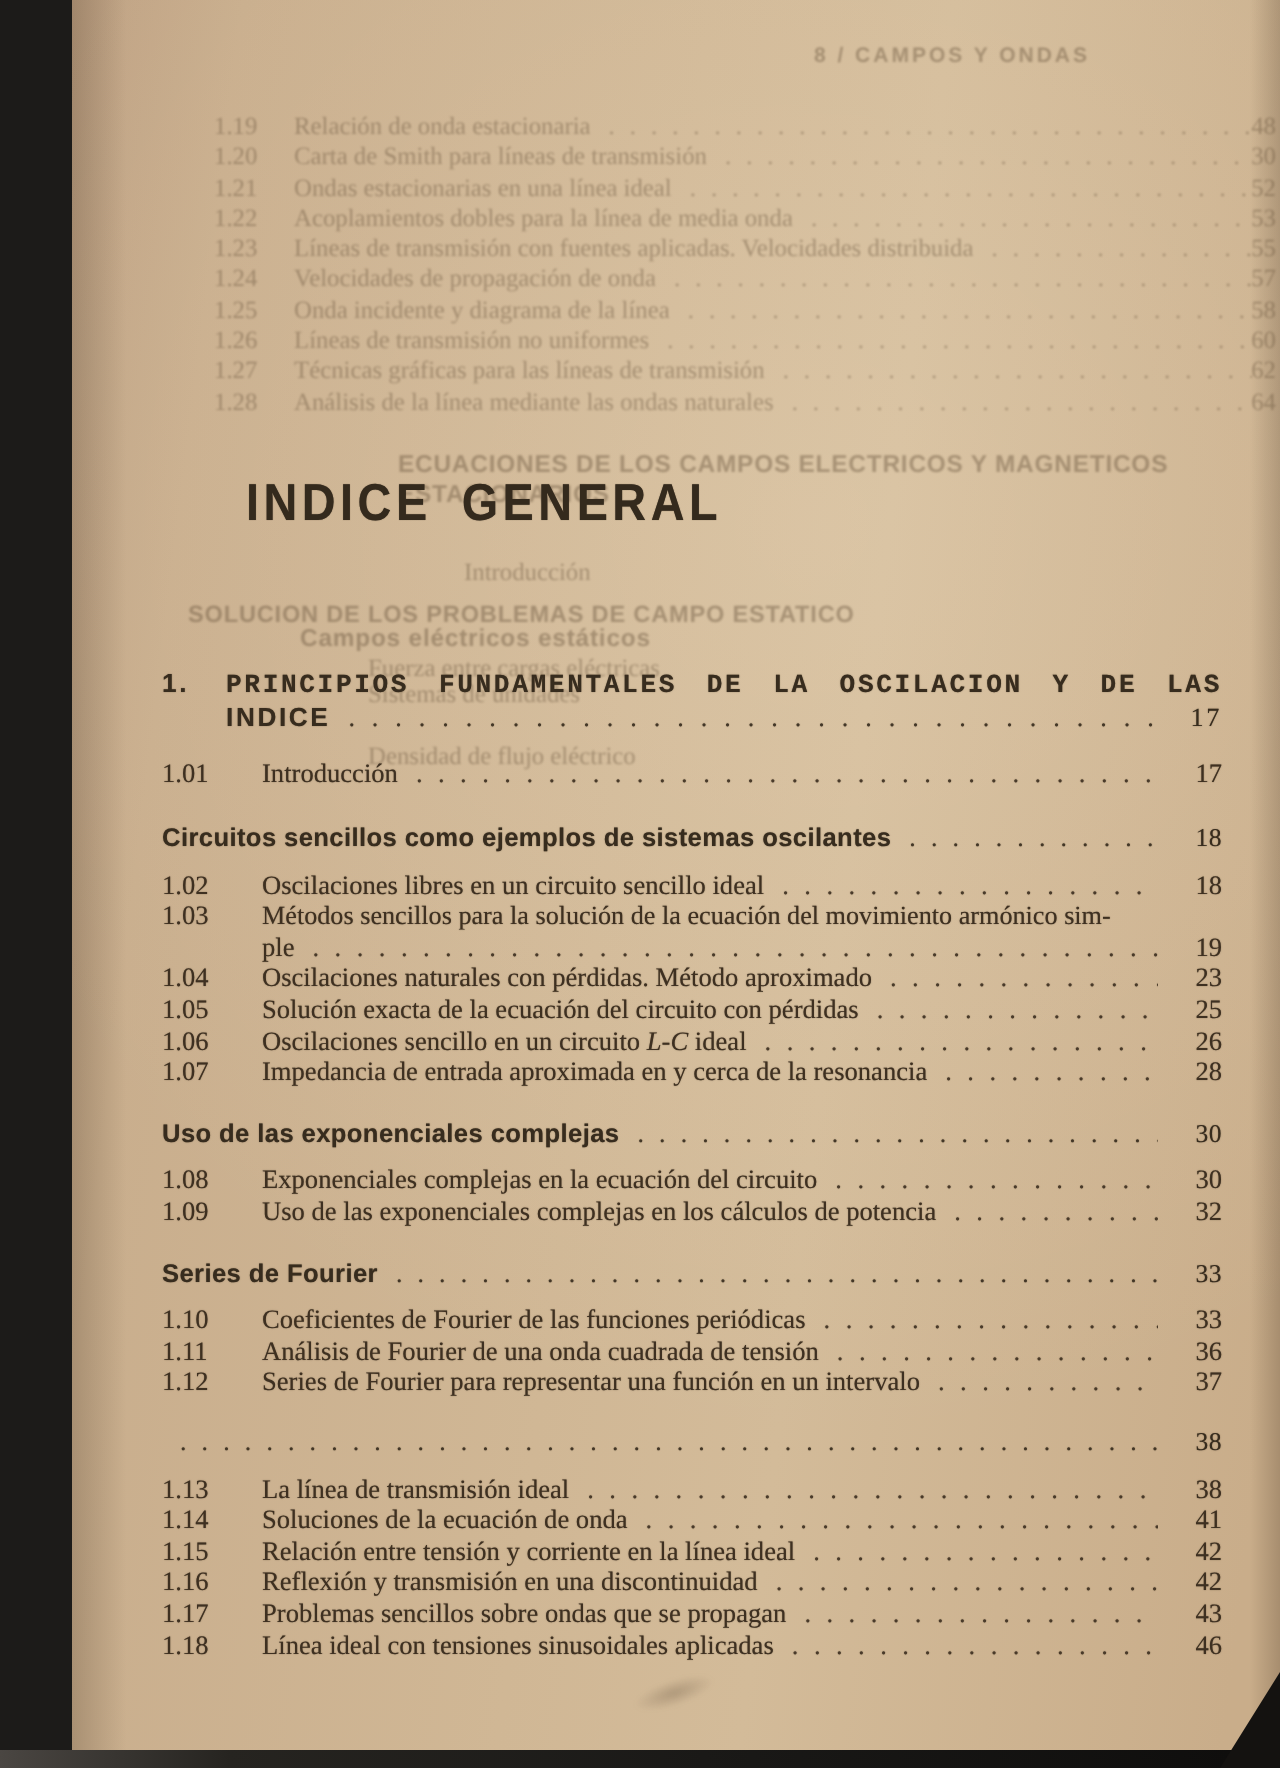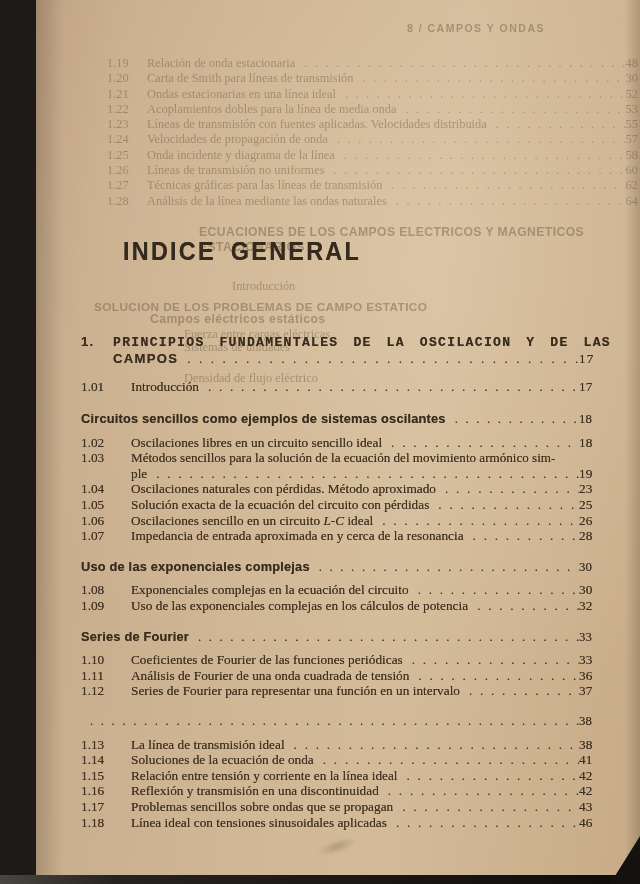--- a/index.html
+++ b/index.html
@@ -39,21 +39,21 @@
     text-shadow:0 0 .5px rgba(52,42,29,.7);}
   .toc{position:absolute;left:45px;top:334px;width:530px;color:#3e3021;
     font-size:13.3px;line-height:15.6px;text-shadow:0 0 .6px rgba(58,44,28,.65);}
   .row{display:flex;align-items:baseline;}
   .num{width:50px;flex:none;}
   .cnum{width:32px;}
   .txt{white-space:nowrap;}
   .just{flex:1;white-space:normal;text-align:justify;text-align-last:justify;overflow:hidden;max-height:16px;font-family:Liberation Mono, monospace;}
   .leader{flex:1;min-width:0;overflow:hidden;white-space:nowrap;letter-spacing:2.2px;
     padding:0 5px 0 9px;opacity:.92;}
-  .pg{width:32px;flex:none;text-align:left;}
+  .pg{width:32px;flex:none;text-align:right;}
   .chapter,.section{font-family:"Liberation Sans",sans-serif;font-weight:bold;color:#372c1e;}
   .chapter{font-size:13.1px;letter-spacing:1.3px;line-height:16.5px;}
   .chapter .leader{letter-spacing:2.6px;font-family:"Liberation Serif",serif;font-weight:normal;}
   .section{font-size:12.8px;letter-spacing:.2px;margin-top:15px;margin-bottom:7px;}
   .section .leader{font-family:"Liberation Serif",serif;font-weight:normal;}
   .section .pg,.chapter .pg{font-family:"Liberation Serif",serif;font-weight:normal;}
   .mt-first{margin-top:11px;}
   .mt-sec1{margin-top:17px;}
   .l1clip{overflow:hidden;}
   .l1clip .txt{font-size:13.1px;}
@@ -144,21 +144,21 @@
 
     <div class="toc">
 
       <div class="chapter">
         <div class="row l1clip">
           <span class="num cnum">1.</span>
           <span class="just">PRINCIPIOS FUNDAMENTALES DE LA OSCILACION Y DE LAS</span>
         </div>
         <div class="row">
           <span class="num cnum"></span>
-          <span class="txt">CAMPOS</span>
+          <span class="txt">INDICE</span>
           <span class="leader">. . . . . . . . . . . . . . . . . . . . . . . . . . . . . . . . . . . . . . . . . . . . . . . . . . . . . . . . . . . . . . . . . . . . . . </span>
           <span class="pg">17</span>
         </div>
       </div>
 
       <div class="row mt-first">
           <span class="num">1.01</span>
           <span class="txt">Introducción</span>
           <span class="leader">. . . . . . . . . . . . . . . . . . . . . . . . . . . . . . . . . . . . . . . . . . . . . . . . . . . . . . . . . . . . . . . . . . . . . . </span>
           <span class="pg">17</span>

